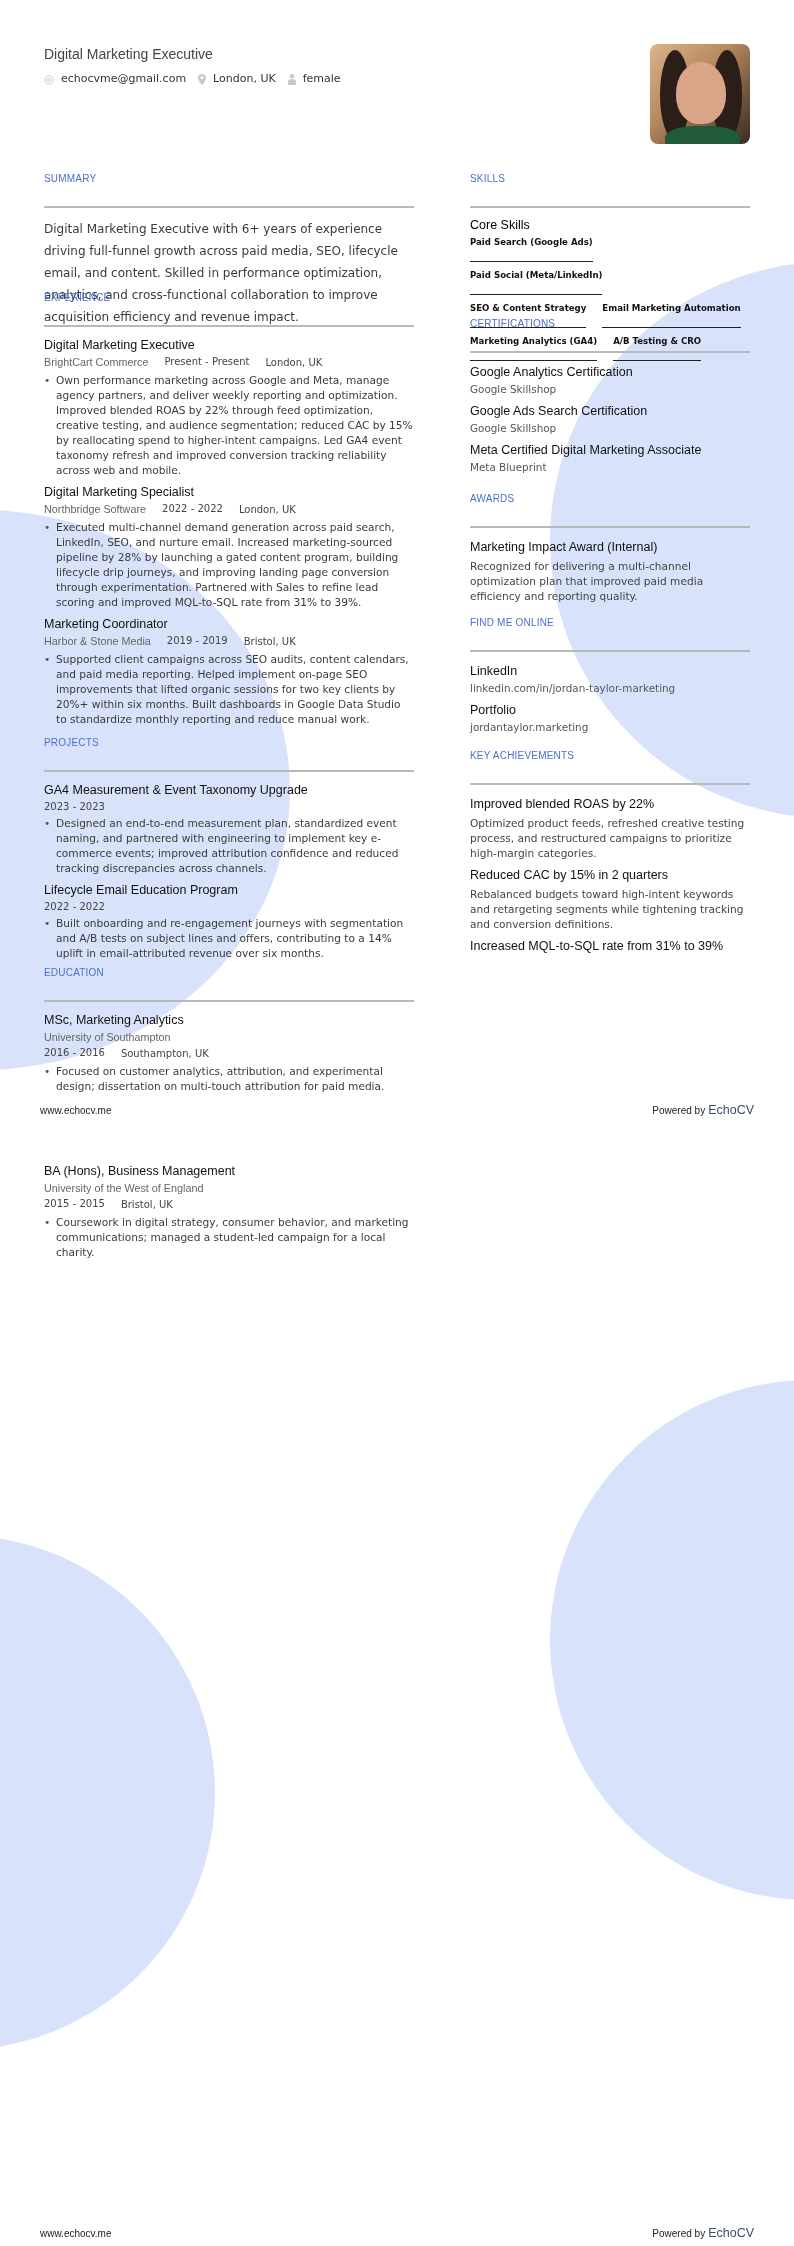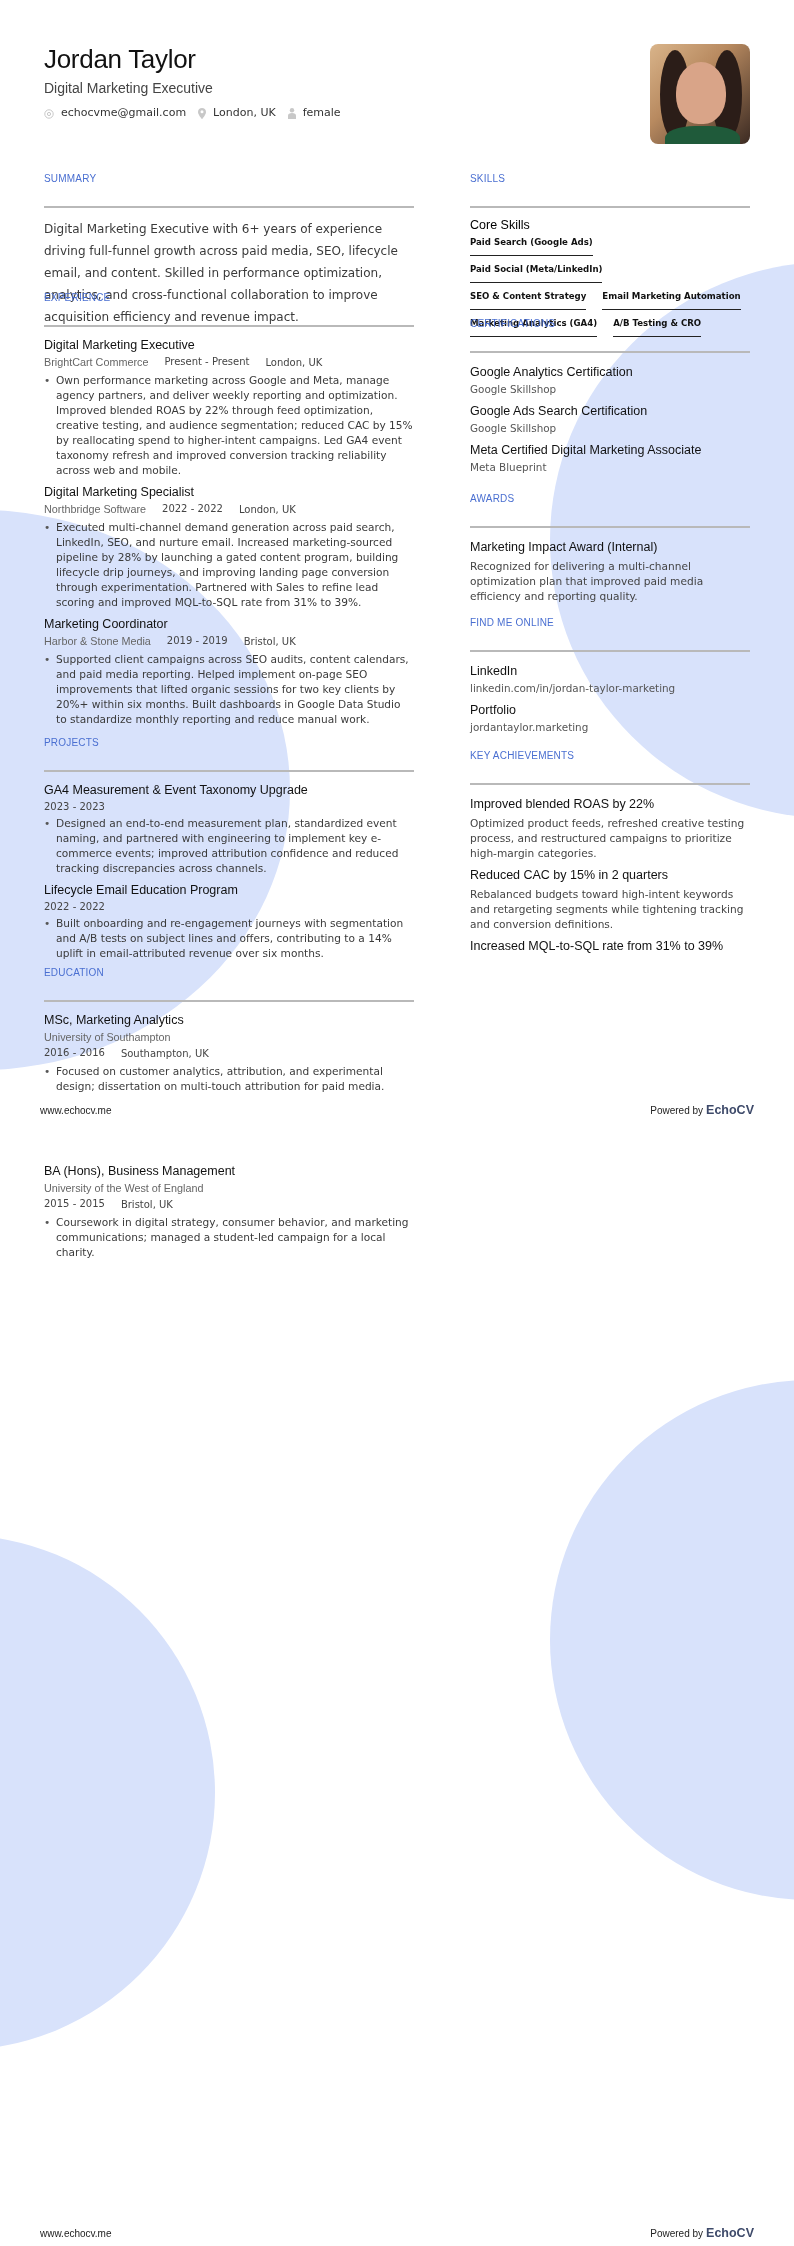--- a/index.html
+++ b/index.html
@@ -39,40 +39,39 @@
     .meta .org { margin-right: 16px; }
     .meta .dates { font-family: "DejaVu Sans", sans-serif; font-size: 10px; color: #444; margin-right: 16px; }
     .meta .loc { font-family: "DejaVu Sans", sans-serif; font-size: 10px; color: #444; padding-top: 1px; }
     .dates-line { font-size: 10px; color: #444; line-height: 15px; }
     .bullet { display: flex; font-size: 10.6px; line-height: 15px; color: #3a3a3a; margin-top: 2px; }
     .bullet .dot { width: 12px; flex-shrink: 0; color: #555; }
     .entry { margin-bottom: 6px; }
 
     .skills-h { font-family: "Liberation Sans", sans-serif; font-size: 12.5px; color: #000000; margin-bottom: 2px; }
     .skills-grid { display: flex; flex-wrap: wrap; }
-    .skill { font-size: 8.6px; font-weight: bold; color: #111; padding: 3px 0 8px 0; border-bottom: 1px solid #222; margin-right: 16px; margin-bottom: 5px; white-space: nowrap; }
+    .skill { font-size: 8.6px; font-weight: bold; color: #111; padding: 3px 0 14px 0; border-bottom: 1px solid #222; margin-right: 16px; margin-bottom: 5px; white-space: nowrap; }
 
     .r-title { font-family: "Liberation Sans", sans-serif; font-size: 12.5px; color: #111; line-height: 18px; }
     .r-sub { font-size: 10.4px; color: #555; line-height: 17px; margin-bottom: 4px; }
     .r-desc { font-size: 10.6px; line-height: 15px; color: #444; margin-top: 3px; margin-bottom: 5px; }
 
     .footer { position: absolute; left: 40px; width: 714px; display: flex; justify-content: space-between; align-items: center; font-family: "Liberation Sans", sans-serif; font-size: 10px; color: #222; }
     .footer .powered { font-size: 10px; }
-    .footer .brand { font-size: 12.5px; color: #3e4a6a; margin-left: 3px; font-weight: bold; }
+    .footer .brand { font-size: 12.5px; color: #3e4a6a; margin-left: 3px; }
   </style>
 </head>
 <body>
 
 <div class="bg-circle c1"></div>
 <div class="bg-circle c2"></div>
 <div class="bg-circle c3"></div>
 <div class="bg-circle c4"></div>
 
 <div class="header layer">
-  <div class="name">Jordan Taylor</div>
   <div class="title">Digital Marketing Executive</div>
   <div class="contacts">
     <div class="contact">
       <span class="ic">
         <svg width="10" height="10" viewBox="0 0 10 10">
             <circle cx="5" cy="5" r="4.2" fill="none" stroke="#c8c8c8" stroke-width="1"></circle>
             <circle cx="5" cy="5" r="1.6" fill="none" stroke="#c8c8c8" stroke-width="1"></circle>
           </svg>
       </span>
       <span>echocvme@gmail.com</span>

